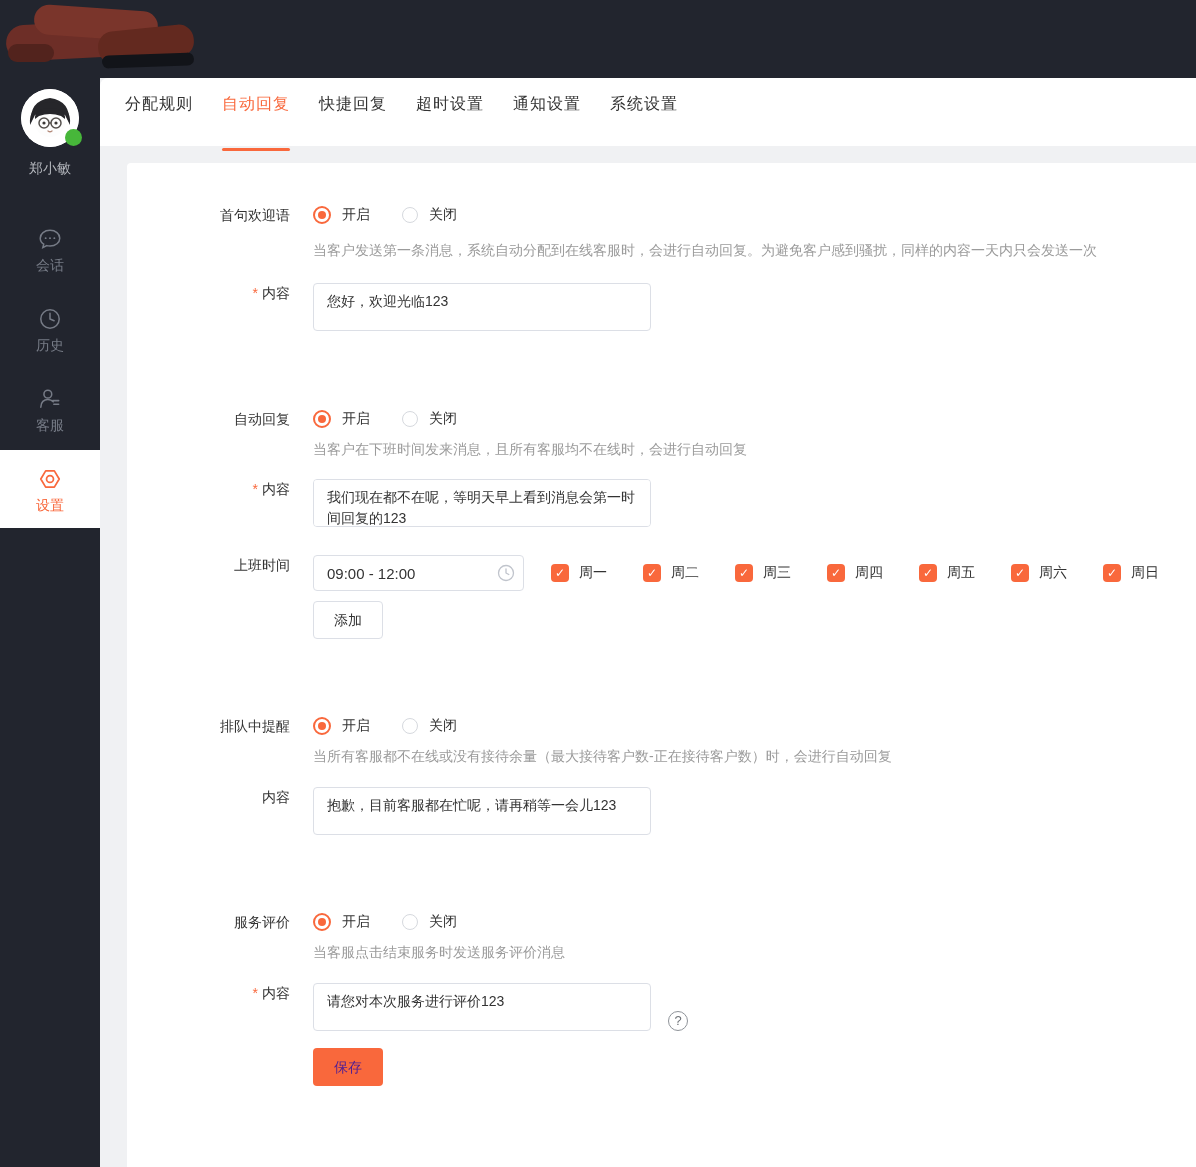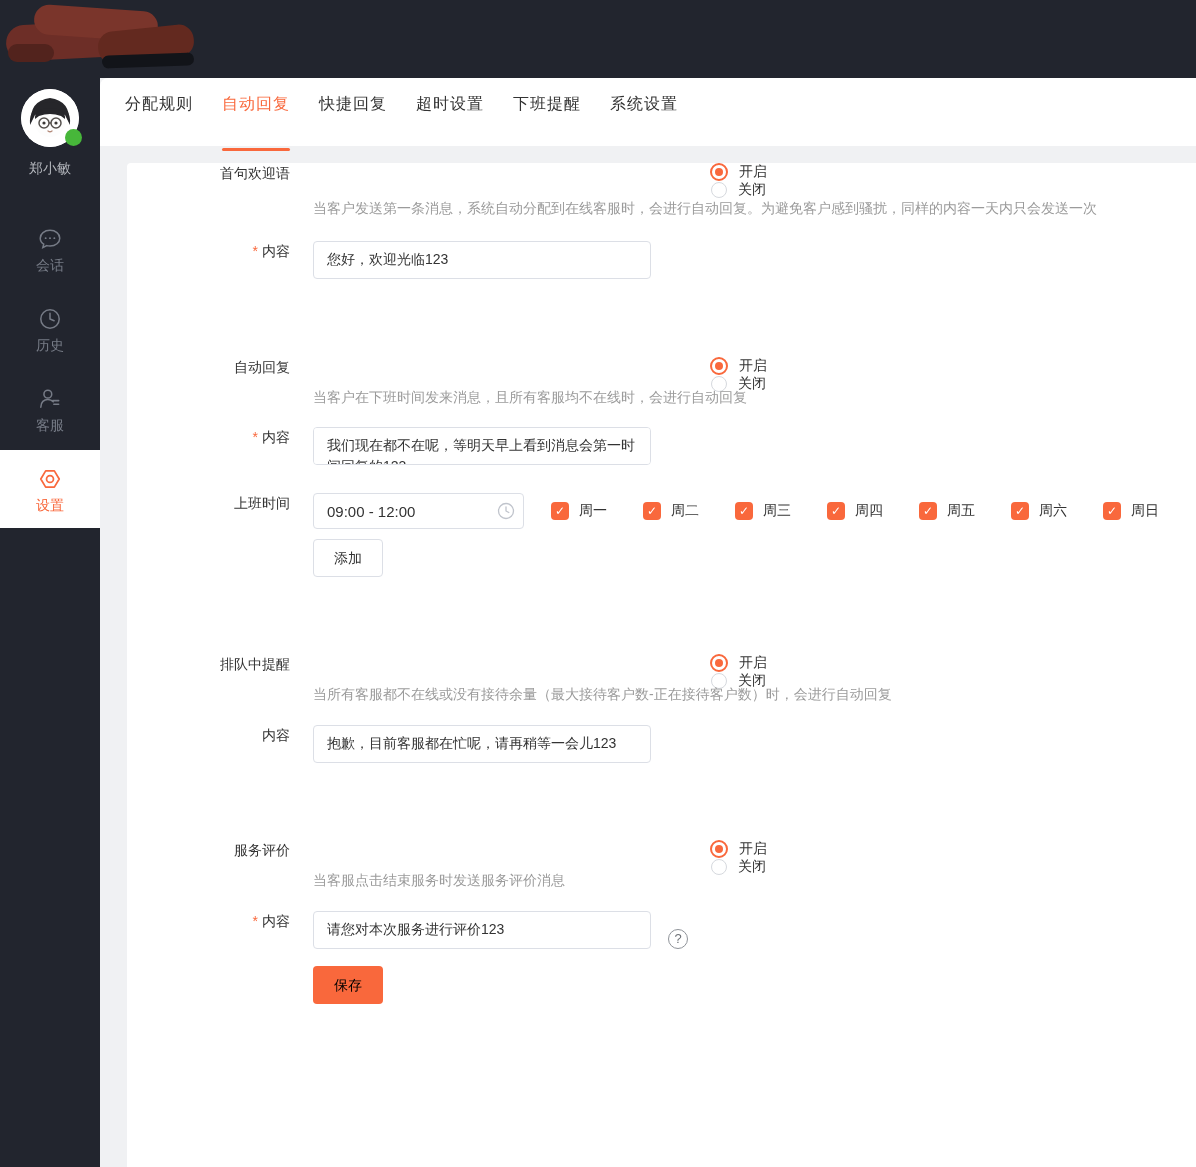--- a/index.html
+++ b/index.html
@@ -47,41 +47,41 @@
   }
   .tab { position:relative; height:84px; line-height:68px; font-size:16px; color:#333;
     margin-right:29px; cursor:pointer; letter-spacing:1px; }
   .tab.active { color:#f9683c; }
   .tab.active::after { content:""; position:absolute; left:0; right:0; bottom:3px; height:3px;
     background:#f9683c; border-radius:2px; }
 
   
   .card {
     position:absolute; left:127px; top:163px; width:1069px; height:1004px;
-    background:#fff; border-radius:4px 0 0 0; z-index:2;
+    background:#fff; border-radius:4px 0 0 0; padding-top:42px; z-index:2;
   }
   .form-row { display:flex; align-items:flex-start; }
   .form-label { width:186px; padding-right:23px; text-align:right; font-size:14px;
     color:#333; line-height:20px; flex:none; }
   .form-label .req::before { content:"*"; color:#f9683c; margin-right:4px; font-size:14px; }
   .form-control { flex:1; }
 
   
-  .radio-group { display:flex; align-items:center; height:20px;flex-direction:column; }
+  .radio-group { display:flex; align-items:center; height:20px; }
   .radio-item { display:flex; align-items:center; margin-right:32px; cursor:pointer; }
   .radio { width:16px; height:16px; border-radius:50%; border:1px solid #d6d9de; background:#fff; flex:none; }
   .radio.checked { width:18px; height:18px; border:2px solid #f9683c; position:relative; }
   .radio.checked::after { content:""; position:absolute; left:3px; top:3px; width:8px; height:8px;
     border-radius:50%; background:#f9683c; }
   .radio-label { margin-left:11px; font-size:14px; color:#333; }
 
   .desc { font-size:14px; color:#9b9b9b; line-height:20px; }
 
   textarea.content-box {
-    width:338px; height:38px; border:1px solid #dcdfe6; border-radius:4px;
+    width:338px; height:48px; border:1px solid #dcdfe6; border-radius:4px;
     padding:7px 13px; font-size:14px; line-height:21px; color:#333; resize:none;
     font-family:"Liberation Sans","DejaVu Sans",sans-serif; outline:none; display:block;
   }
 
   
   .time-row { display:flex; align-items:center; }
   .time-input-wrap { position:relative; width:213px; flex:none; }
   .time-input { width:211px; height:36px; border:1px solid #dcdfe6; border-radius:4px;
     padding:0 34px 0 13px; font-size:15px; color:#333; outline:none;
     font-family:"Liberation Sans","DejaVu Sans",sans-serif; }
@@ -93,21 +93,21 @@
   .checkbox::after { content:"✓"; position:absolute; left:0; top:0; width:18px; height:18px;
     line-height:18px; text-align:center; color:#fff; font-size:12px; font-weight:bold; }
   .day-label { margin-left:10px; font-size:14px; color:#333; }
 
   
   .btn-plain { display:inline-block; min-width:70px; height:38px; line-height:36px; text-align:center;
     background:#fff; border:1px solid #dcdfe6; border-radius:4px; font-size:14px; color:#333;
     cursor:pointer; padding:0 16px;
     font-family:"Liberation Sans","DejaVu Sans",sans-serif; }
   .btn-primary { display:inline-block; min-width:70px; height:38px; line-height:38px; text-align:center;
-    background:#f9683c; border:none; border-radius:4px; font-size:14px; color:#000000;
+    background:#f9683c; border:none; border-radius:4px; font-size:14px; color:#4c1d95;
     cursor:pointer; padding:0 18px;
     font-family:"Liberation Sans","DejaVu Sans",sans-serif; }
 
   
   .content-with-help { display:flex; align-items:flex-end; }
   .help-icon { width:20px; height:20px; border:1px solid #8f9399; border-radius:50%;
     margin-left:17px; position:relative; cursor:pointer; flex:none; }
   .help-icon::after { content:"?"; position:absolute; left:0; top:0; width:18px; height:18px;
     line-height:18px; text-align:center; font-size:13px; color:#6e7277; }
 
@@ -185,21 +185,21 @@
     </svg>
     <div class="nav-label">设置</div>
   </div>
 </div>
 
 <div class="tabbar">
   <span class="tab">分配规则</span>
   <span class="tab active">自动回复</span>
   <span class="tab">快捷回复</span>
   <span class="tab">超时设置</span>
-  <span class="tab">下班提醒</span>
+  <span class="tab">通知设置</span>
   <span class="tab">系统设置</span>
 </div>
 
 <div class="card">
 
   <div class="form-row">
     <div class="form-label">首句欢迎语</div>
     <div class="form-control">
       <div class="radio-group">
         <span class="radio-item">

